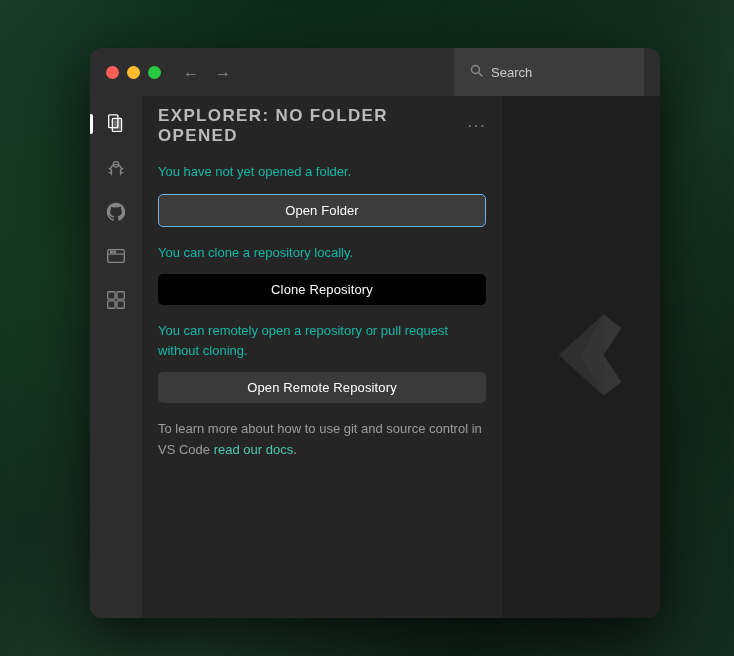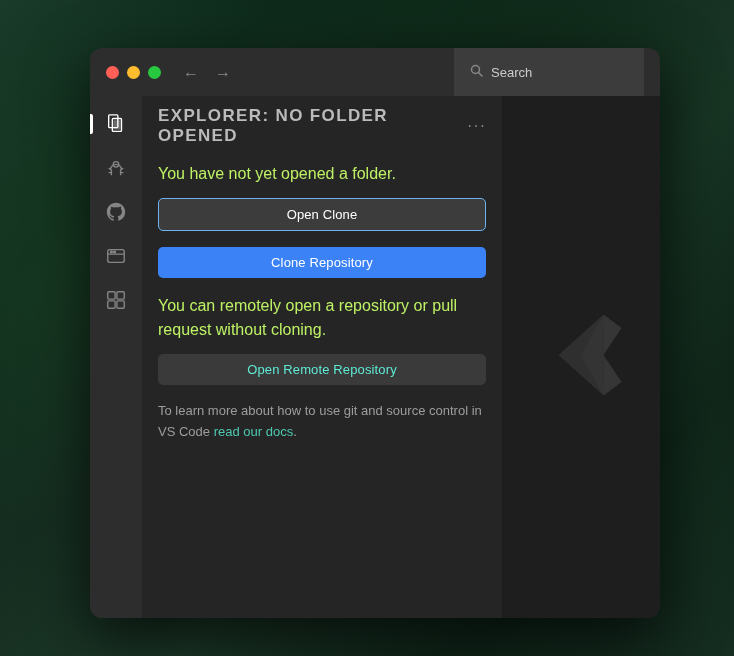--- a/index.html
+++ b/index.html
@@ -194,22 +194,22 @@
       letter-spacing: 1px;
       line-height: 1;
     }
 
     .sidebar-body {
       padding: 8px 16px 16px 16px;
       flex: 1;
     }
 
     .info-text {
-      color: #bef264;
-      font-size: 16px;
+      color: #14b8a6;
+      font-size: 13px;
       line-height: 1.5;
       margin-bottom: 12px;
     }
 
     .action-btn {
       width: 100%;
       padding: 8px 16px;
       border-radius: 5px;
       border: none;
       cursor: pointer;
@@ -219,28 +219,28 @@
       letter-spacing: 0.01em;
     }
 
     .btn-open-folder {
       background: #3c3c3c;
       color: #ffffff;
       border: 1.5px solid #6db3f2;
     }
 
     .btn-clone {
-      background: #3b82f6;
+      background: #000000;
       color: #ffffff;
       border: none;
     }
 
     .btn-remote {
       background: #3a3a3a;
-      color: #5eead4;
+      color: #ffffff;
       border: none;
     }
 
     .docs-text {
       color: #9d9d9d;
       font-size: 13px;
       line-height: 1.6;
     }
 
     .docs-link {
@@ -347,22 +347,23 @@
 
     <div class="sidebar">
       <div class="sidebar-header">
         <span class="sidebar-title">EXPLORER: NO FOLDER OPENED</span>
         <button class="more-btn">···</button>
       </div>
 
       <div class="sidebar-body">
         <p class="info-text">You have not yet opened a folder.</p>
 
-        <button class="action-btn btn-open-folder">Open Clone</button>
-
+        <button class="action-btn btn-open-folder">Open Folder</button>
+
+        <p class="info-text">You can clone a repository locally.</p>
 
         <button class="action-btn btn-clone">Clone Repository</button>
 
         <p class="info-text">You can remotely open a repository or pull request without cloning.</p>
 
         <button class="action-btn btn-remote">Open Remote Repository</button>
 
         <p class="docs-text">
           <span>To learn more about how to use git and source control in VS Code </span><a class="docs-link" href="#">read our docs</a><span>.</span>
         </p>

